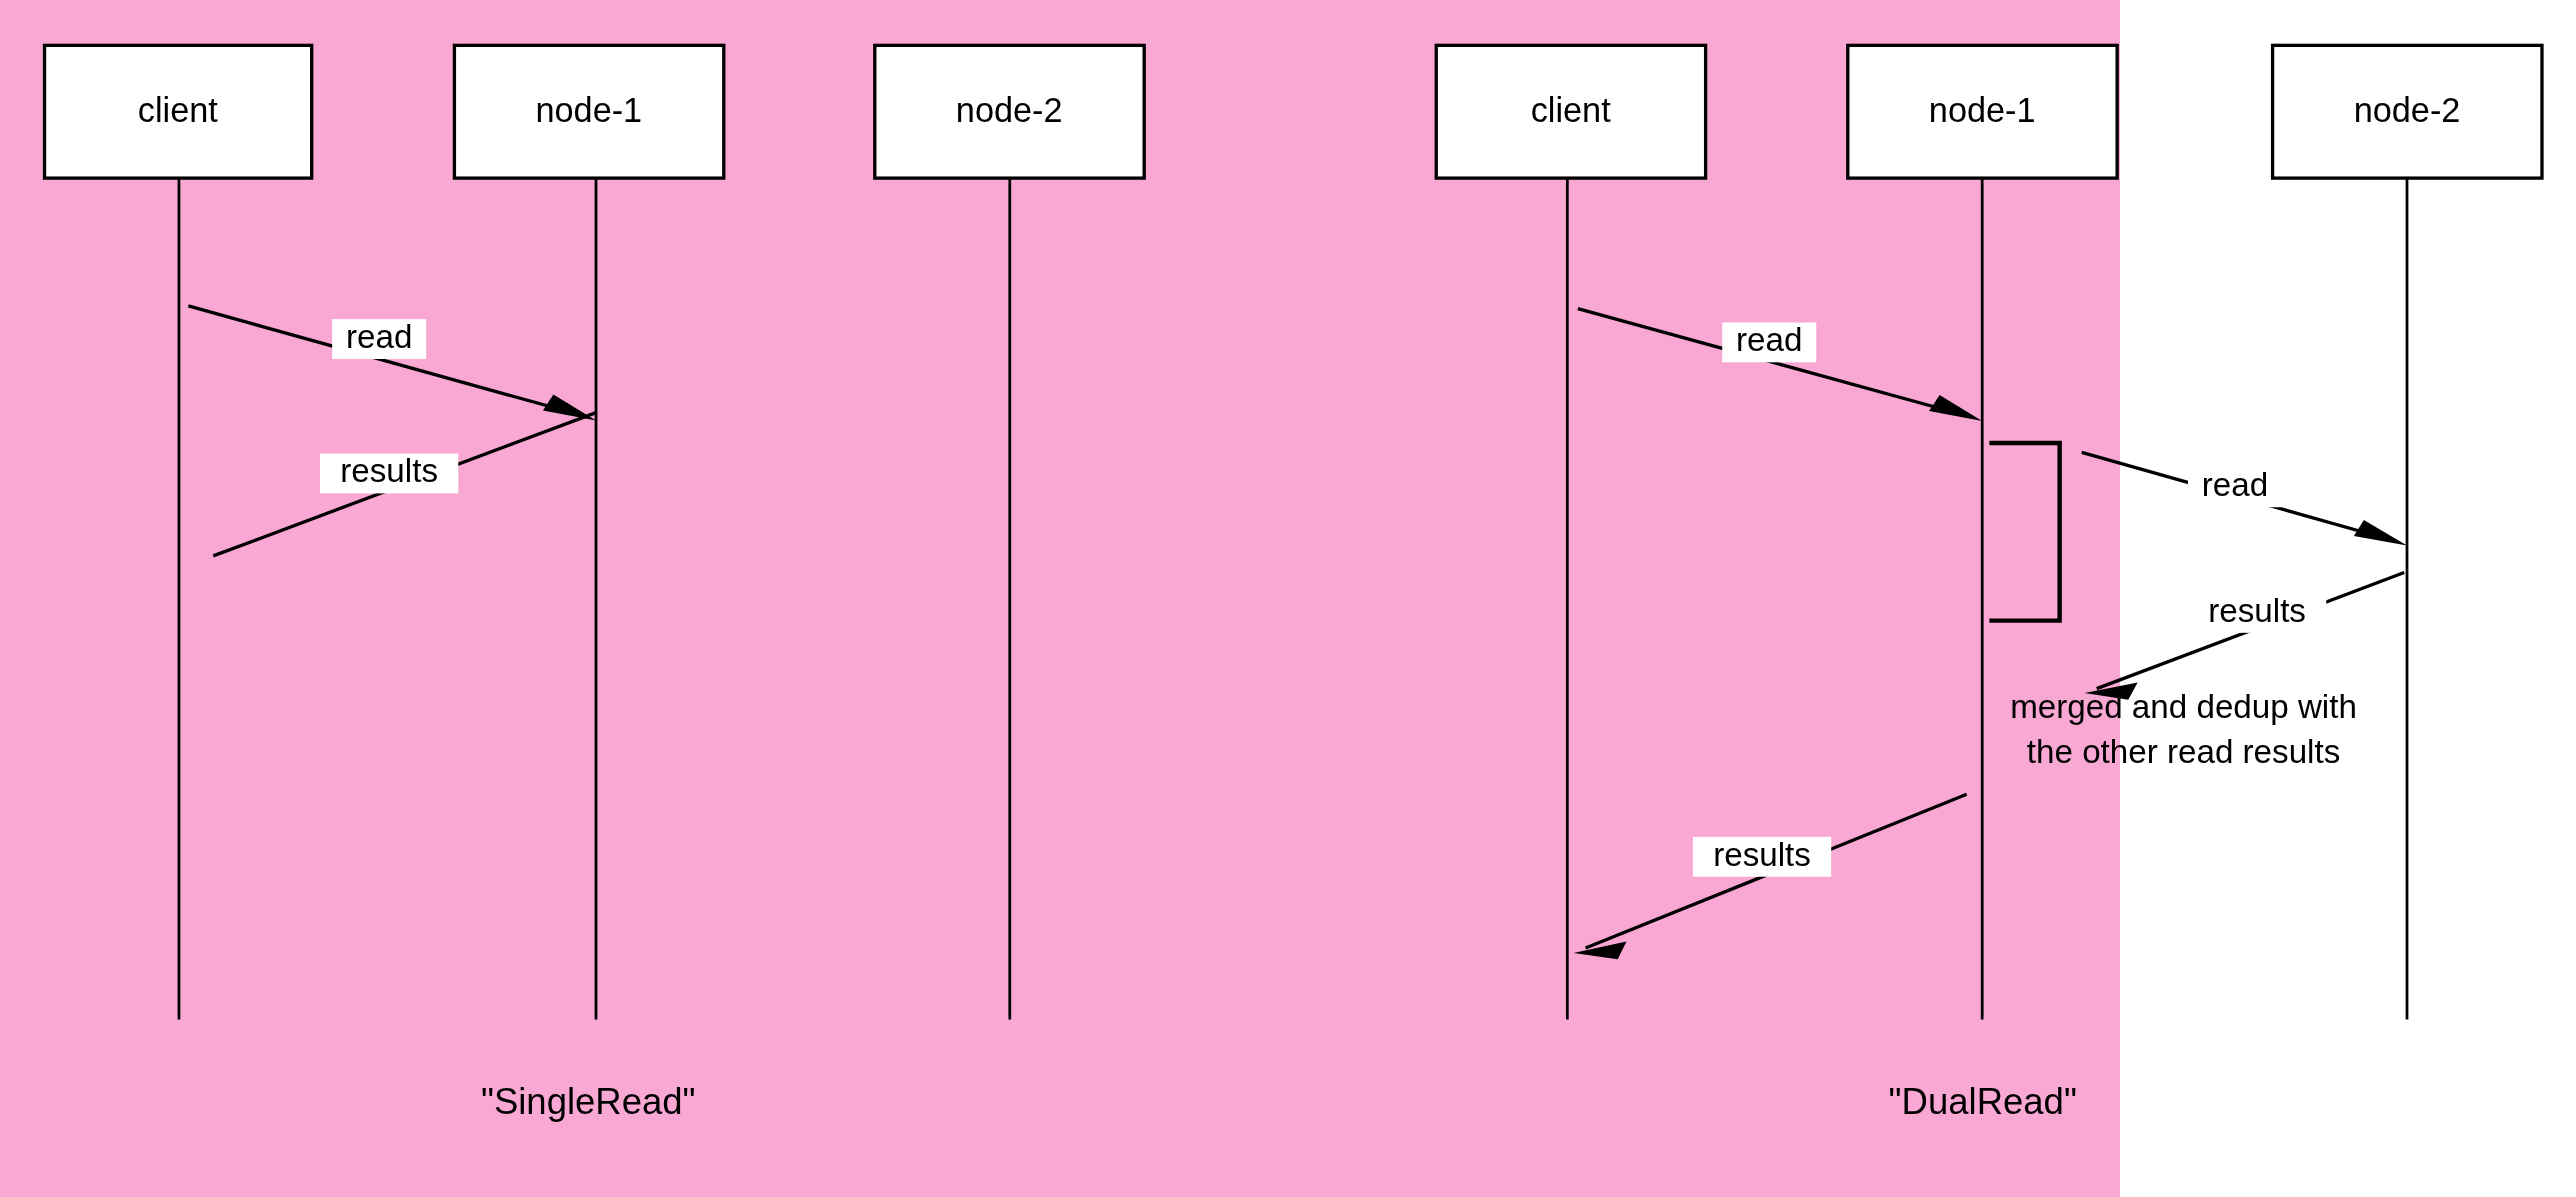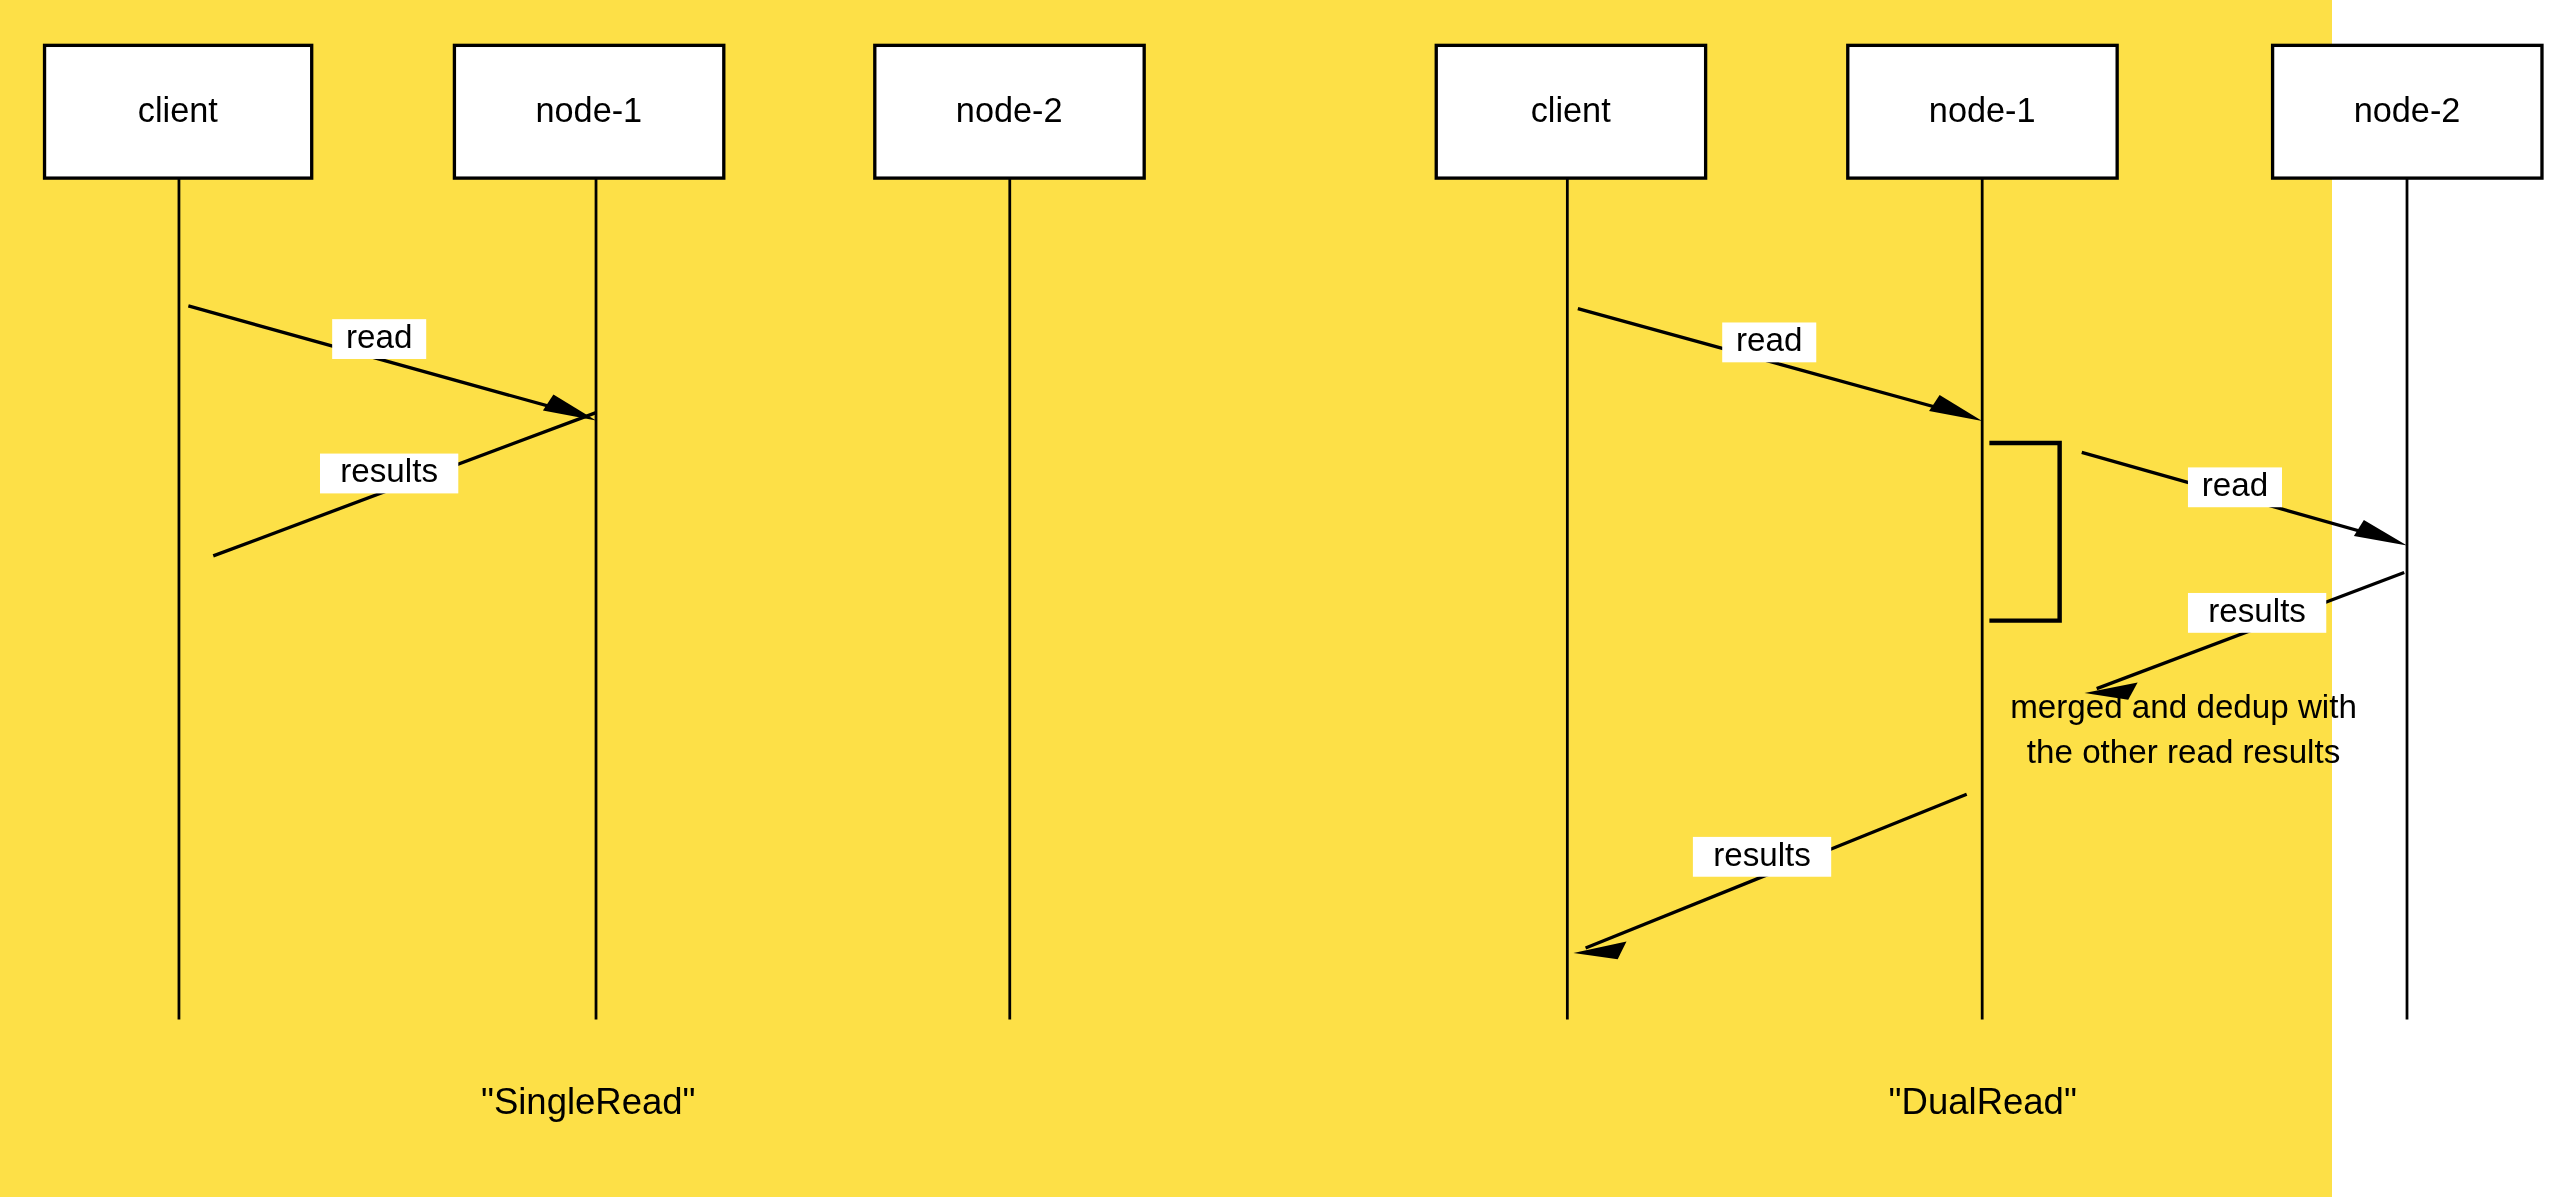--- a/index.html
+++ b/index.html
@@ -8,23 +8,23 @@
     background: #ffffff;
   }
   body {
     width: 2576px;
     height: 1197px;
     font-family: "Liberation Sans", sans-serif;
     overflow: hidden;
   }
   #diagram-root {
     position: relative;
-    width: 2332px;
+    width: 2120px;
     height: 1197px;
-    background: #fde047;
+    background: #f9a8d4;
   }
   svg.canvas {
     position: absolute;
     left: 0;
     top: 0;
     width: 2576px;
     height: 1197px;
   }
   .participant-box {
     fill: #ffffff;

